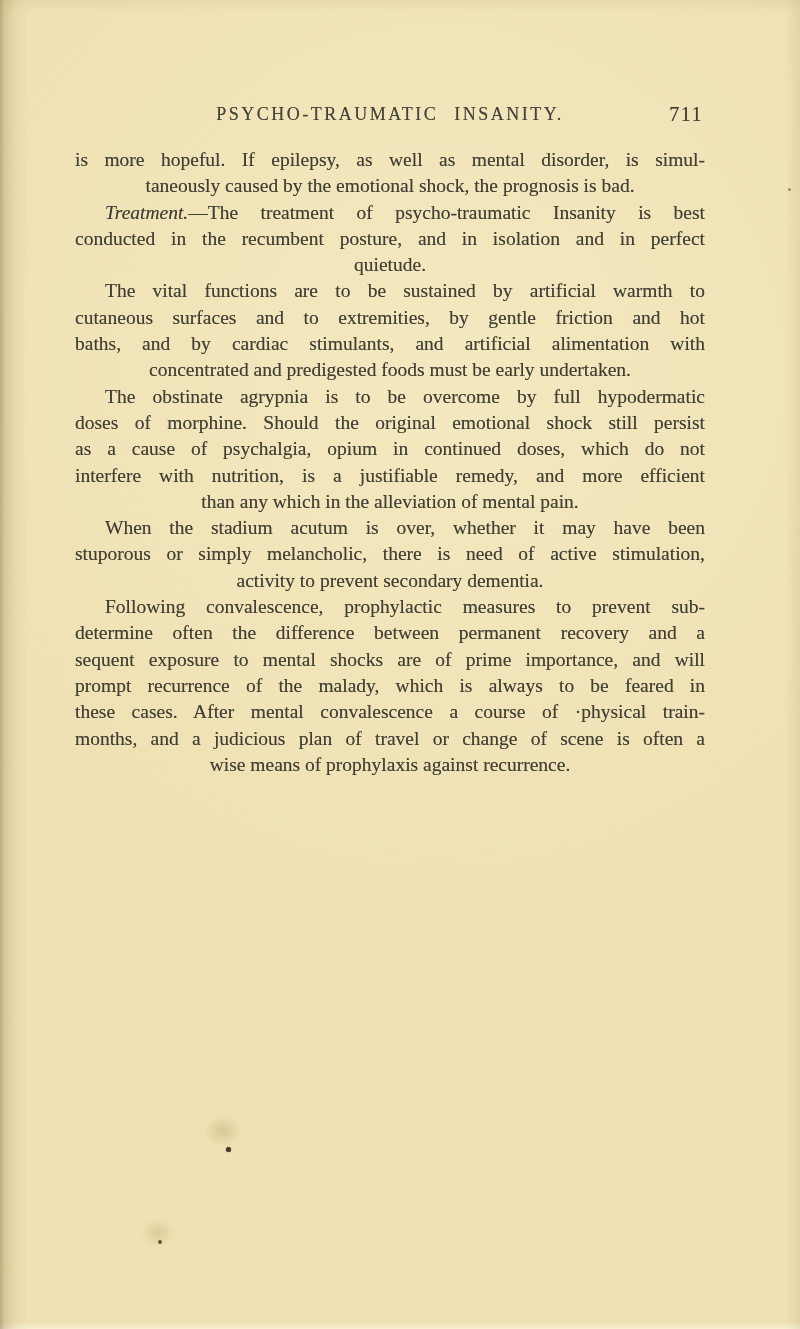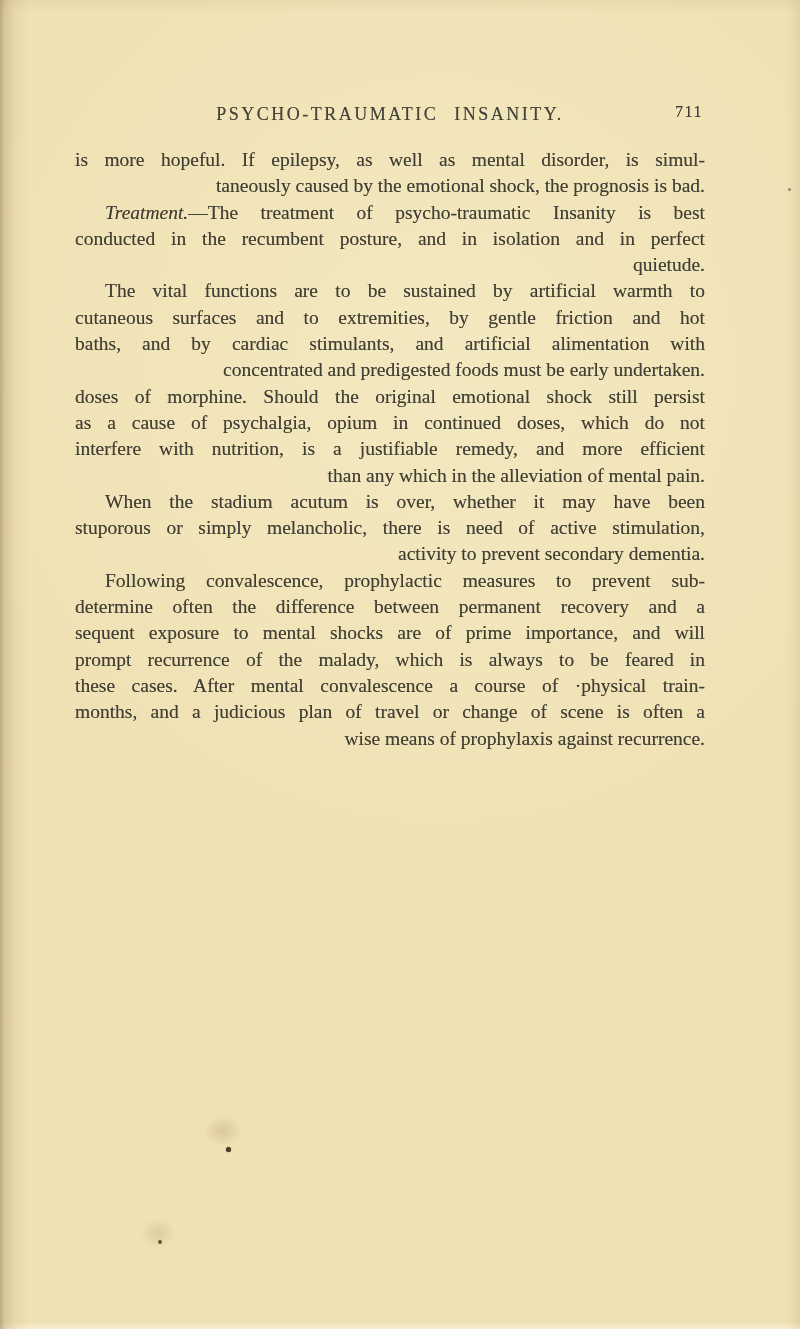--- a/index.html
+++ b/index.html
@@ -19,28 +19,28 @@
   }
   .running-head{
     position:absolute;left:75px;top:104px;width:630px;height:26px;
     text-align:center;
     text-shadow:0 0 0.5px rgba(62,60,50,0.55);
   }
   .head-title{
     font-size:18px;letter-spacing:2.5px;word-spacing:9px;color:#45433a;margin-top:20px;
   }
   .folio{
-    position:absolute;right:2px;top:-1px;font-size:16px;letter-spacing:1.5px;color:#3e3c32;
+    position:absolute;right:2px;top:-1px;font-size:20px;letter-spacing:1.5px;color:#3e3c32;
   }
   .text-block{
     position:absolute;left:75px;top:147px;width:630px;
     font-size:19.5px;line-height:26.3px;
     text-shadow:0 0 0.5px rgba(62,60,50,0.55);
   }
-  .line{height:26.3px;overflow:hidden;text-align:right;}
+  .line{height:26.3px;overflow:hidden;text-align:center;}
   .line.j{text-align:justify;text-align-last:justify;}
   .line.indent{padding-left:30px;}
   .line i{font-style:italic;}
   .smudge{position:absolute;filter:blur(1px);}
   .speck{position:absolute;border-radius:50%;}
   #smudge-a{left:204px;top:1116px;width:38px;height:30px;
     background:radial-gradient(ellipse, rgba(140,110,55,0.22), rgba(140,110,55,0) 70%);}
   #speck-a{left:226px;top:1147px;width:5px;height:5px;background:#473d2b;box-shadow:0 0 1px #473d2b;}
   #smudge-b{left:141px;top:1219px;width:34px;height:28px;
     background:radial-gradient(ellipse, rgba(140,110,55,0.18), rgba(140,110,55,0) 70%);}
@@ -60,20 +60,21 @@
   <main class="text-block">
       <div class="line j"><span>is more hopeful.  If epilepsy, as well as mental disorder, is simul-</span></div>
       <div class="line"><span>taneously caused by the emotional shock, the prognosis is bad.</span></div>
       <div class="line j indent"><i>Treatment.</i><span>—The treatment of psycho-traumatic Insanity is best</span></div>
       <div class="line j"><span>conducted in the recumbent posture, and in isolation and in perfect</span></div>
       <div class="line"><span>quietude.</span></div>
       <div class="line j indent"><span>The vital functions are to be sustained by artificial warmth to</span></div>
       <div class="line j"><span>cutaneous surfaces and to extremities, by gentle friction and hot</span></div>
       <div class="line j"><span>baths, and by cardiac stimulants, and artificial alimentation with</span></div>
       <div class="line"><span>concentrated and predigested foods must be early undertaken.</span></div>
+      <div class="line j indent"><span>The obstinate agrypnia is to be overcome by full hypodermatic</span></div>
       <div class="line j"><span>doses of morphine.  Should the original emotional shock still persist</span></div>
       <div class="line j"><span>as a cause of psychalgia, opium in continued doses, which do not</span></div>
       <div class="line j"><span>interfere with nutrition, is a justifiable remedy, and more efficient</span></div>
       <div class="line"><span>than any which in the alleviation of mental pain.</span></div>
       <div class="line j indent"><span>When the stadium acutum is over, whether it may have been</span></div>
       <div class="line j"><span>stuporous or simply melancholic, there is need of active stimulation,</span></div>
       <div class="line"><span>activity to prevent secondary dementia.</span></div>
       <div class="line j indent"><span>Following convalescence, prophylactic measures to prevent sub-</span></div>
       <div class="line j"><span>determine often the difference between permanent recovery and a</span></div>
       <div class="line j"><span>sequent exposure to mental shocks are of prime importance, and will</span></div>

